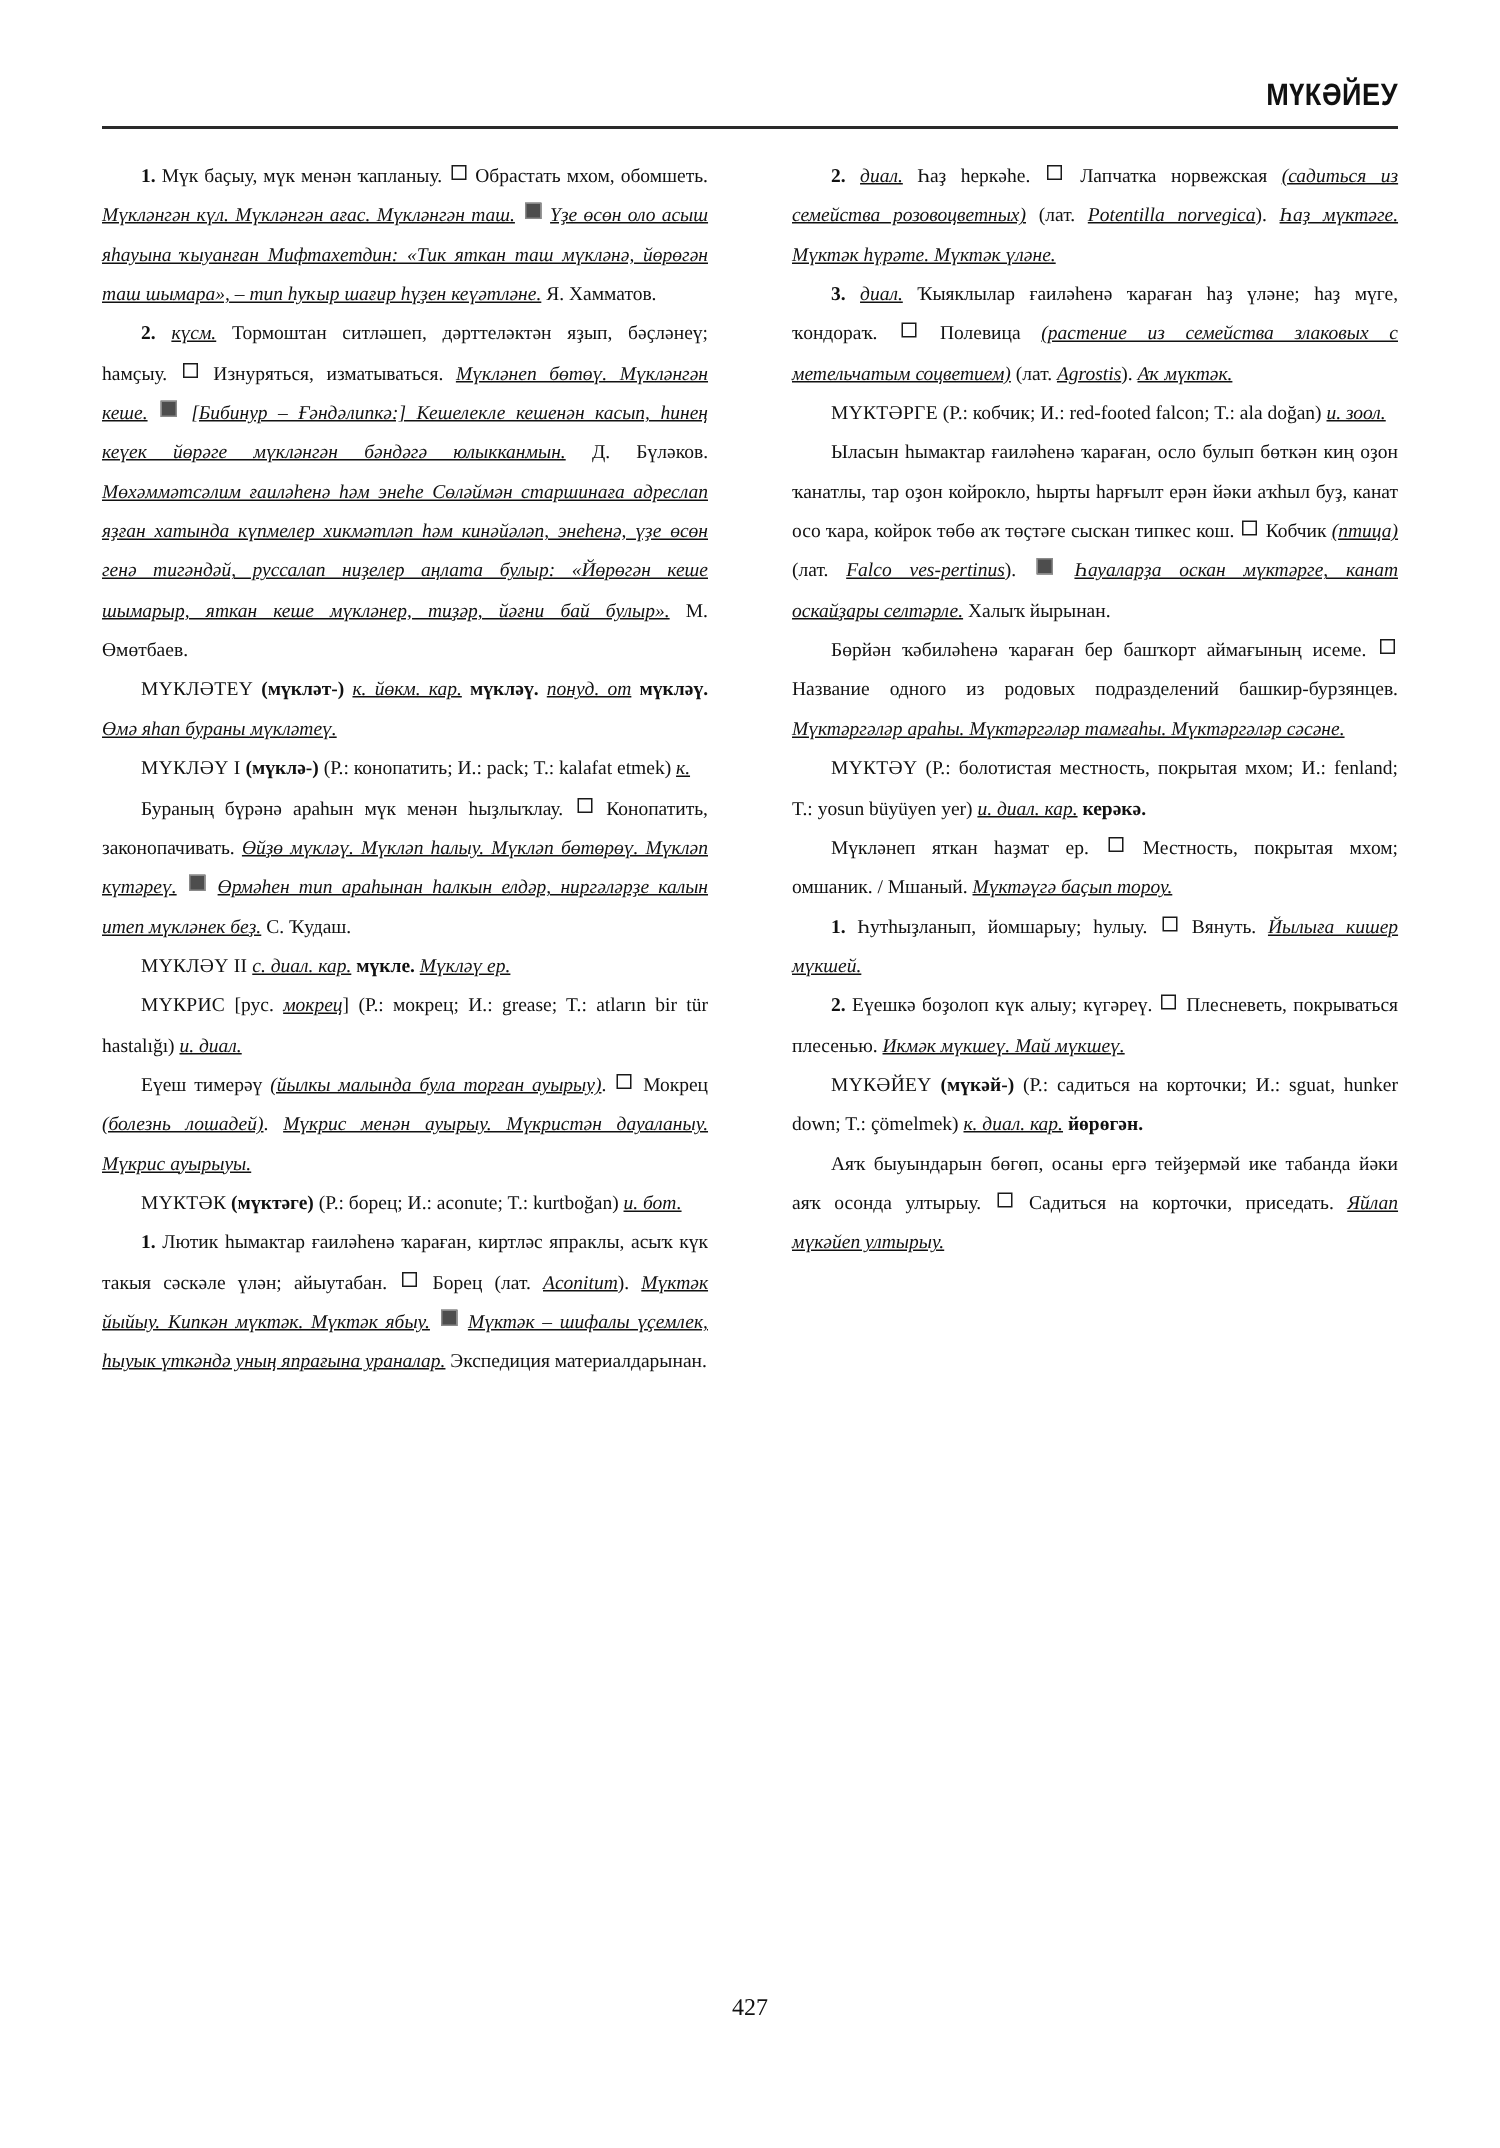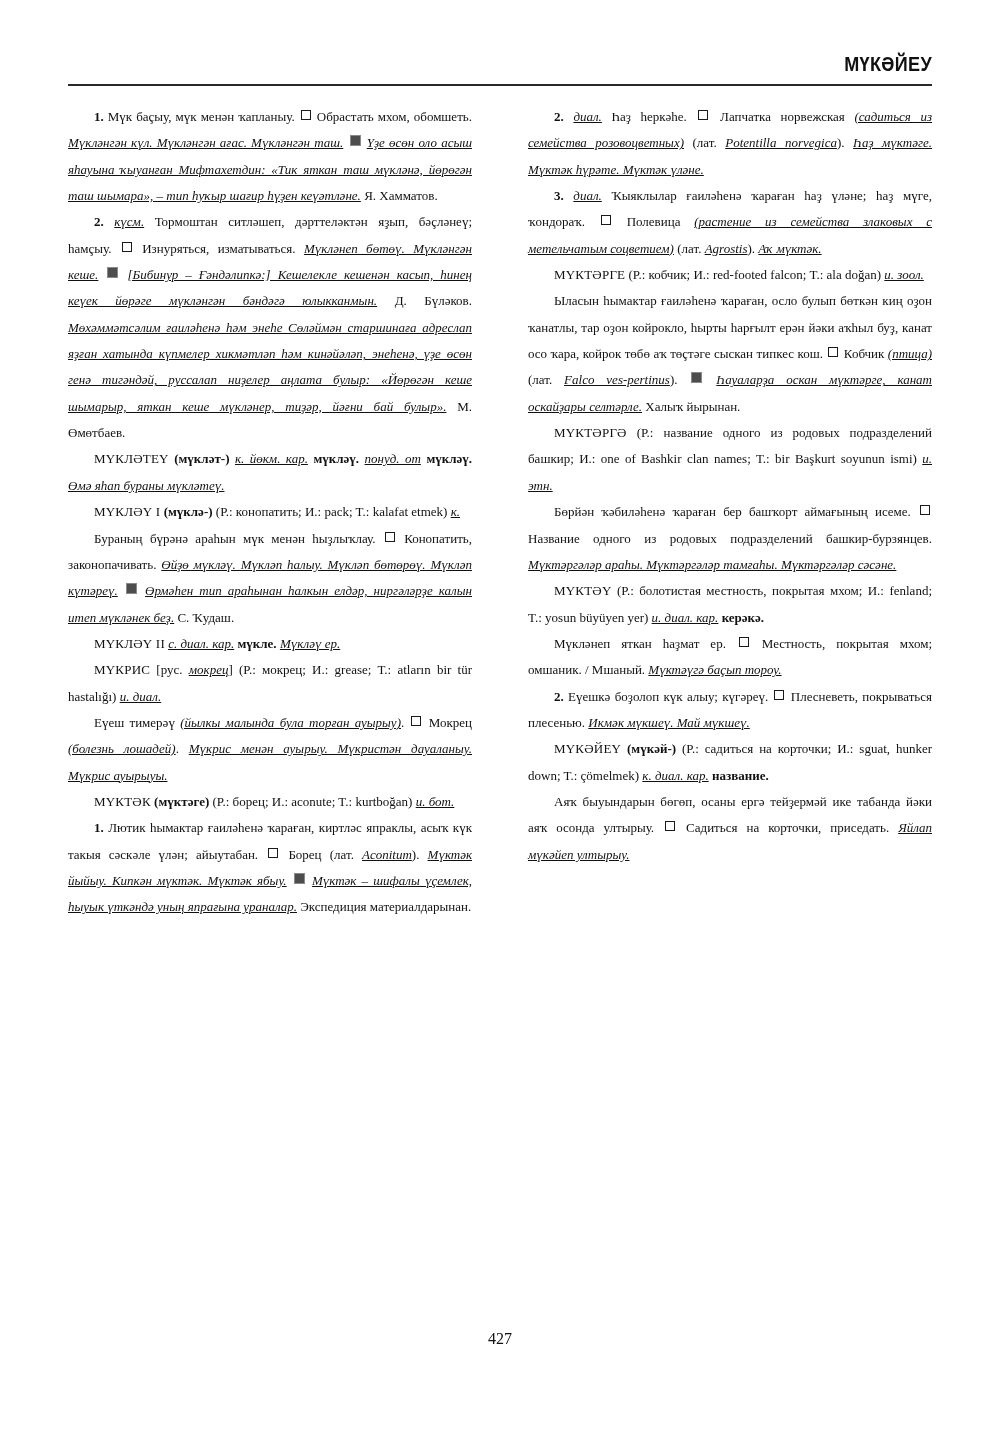--- a/index.html
+++ b/index.html
@@ -249,58 +249,60 @@
         <span>Ыласын һымактар ғаиләһенә ҡараған, осло булып бөткән киң оҙон ҡанатлы, тар оҙон койрокло, һырты һарғылт ерән йәки аҡһыл буҙ, канат осо ҡара, койрок төбө аҡ төҫтәге сыскан типкес кош.</span>
         <span class="sq"></span>
         <span>Кобчик <i>(птица)</i></span>
         <span>(лат. <i>Falco ves-pertinus</i>).</span>
         <span class="sqf"></span>
         <i>Һауаларҙа оскан мүктәрге, канат оскайҙары селтәрле.</i>
         <span>Халыҡ йырынан.</span>
       </p>
 
       <p class="par indent">
-        <span class="hw">МҮКТӘРГӘ</span>
-        <span>(Р.: название одного из родовых подразделений башкир; И.: one of Bashkir clan names; T.: bir Başkurt soyunun ismi)</span>
-        <i>и. этн.</i>
-      </p>
-      <p class="par indent">
         <span>Бөрйән ҡәбиләһенә ҡараған бер башҡорт аймағының исеме.</span>
         <span class="sq"></span>
         <span>Название одного из родовых подразделений башкир-бурзянцев.</span>
         <i>Мүктәргәләр араһы. Мүктәргәләр тамғаһы. Мүктәргәләр сәсәне.</i>
       </p>
 
       <p class="par indent">
         <span class="hw">МҮКТӘҮ</span>
         <span>(Р.: болотистая местность, покрытая мхом; И.: fenland; T.: yosun büyüyen yer)</span>
         <i>и. диал. кар.</i>
         <b>керәкә.</b>
       </p>
       <p class="par indent">
         <span>Мүкләнеп яткан һаҙмат ер.</span>
         <span class="sq"></span>
         <span>Местность, покрытая мхом; омшаник. / Мшаный.</span>
         <i>Мүктәүгә баҫып тороу.</i>
       </p>
 
       <p class="par indent">
+        <b>1.</b>
+        <span>Һутһыҙланып, йомшарыу; һулыу.</span>
+        <span class="sq"></span>
+        <span>Вянуть.</span>
+        <i>Йылыға кишер мүкшей.</i>
+      </p>
+      <p class="par indent">
         <b>2.</b>
         <span>Еүешкә боҙолоп күк алыу; күгәреү.</span>
         <span class="sq"></span>
         <span>Плесневеть, покрываться плесенью.</span>
         <i>Икмәк мүкшеү. Май мүкшеү.</i>
       </p>
 
       <p class="par indent">
         <span class="hw">МҮКӘЙЕҮ</span>
         <b>(мүкәй-)</b>
         <span>(Р.: садиться на корточки; И.: sguat, hunker down; T.: çömelmek)</span>
         <i>к. диал. кар.</i>
-        <b>название.</b>
+        <b>йөрөгән.</b>
       </p>
       <p class="par indent">
         <span>Аяҡ быуындарын бөгөп, осаны ергә тейҙермәй ике табанда йәки аяҡ осонда ултырыу.</span>
         <span class="sq"></span>
         <span>Садиться на корточки, приседать.</span>
         <i>Яйлап мүкәйеп ултырыу.</i>
       </p>
 
     </div>
   </div>

